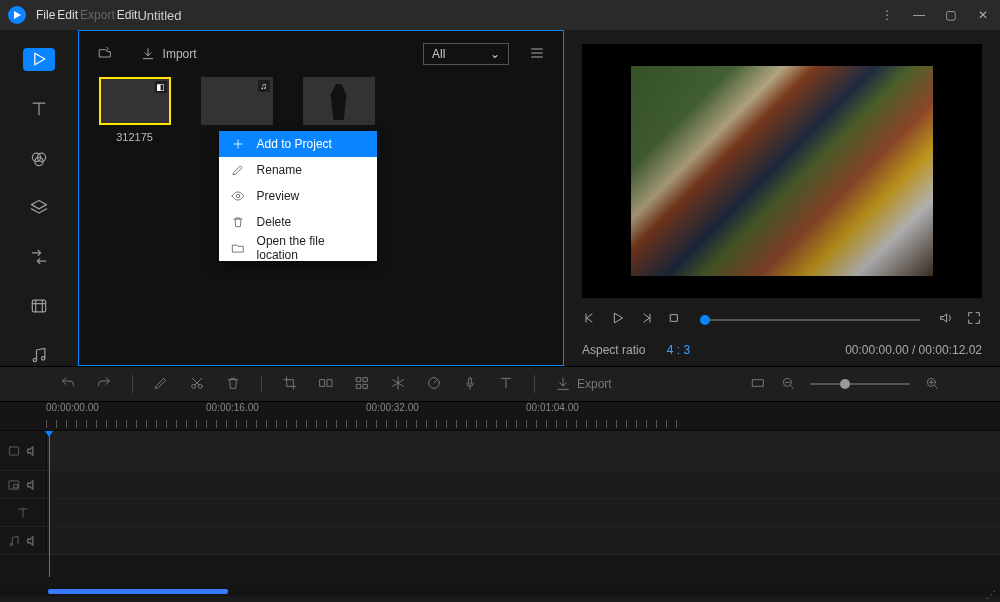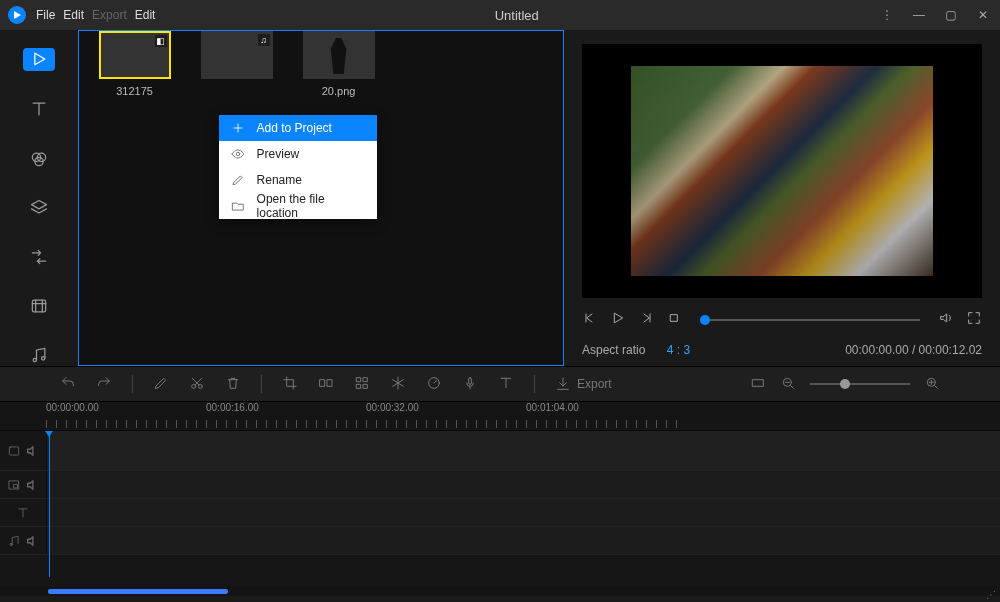--- a/index.html
+++ b/index.html
@@ -22,24 +22,24 @@
     padding: 0 8px;
   }
   .logo {
     width: 18px; height: 18px;
     border-radius: 50%;
     background: #0a84ff;
     display: flex; align-items: center; justify-content: center;
     margin-right: 10px;
   }
   .logo svg { width: 10px; height: 10px; }
-  .menu { display: flex; gap: 8px; font-size: 12px; }
+  .menu { display: flex; gap: 2px; font-size: 12px; }
   .menu span { color: #ddd; cursor: default; }
   .menu span.disabled { color: #666; }
-  .title { flex: 1; text-align: center; color: #ccc; font-size: 13px; }
+  .title { flex: 1; color: #ccc; font-size: 13px; }
   .win-controls { display: flex; gap: 14px; align-items: center; color: #aaa; }
   .win-controls span { width: 18px; text-align: center; }
 
   
   .main {
     display: flex;
     height: 336px;
   }
   .sidebar {
     width: 78px;
@@ -109,21 +109,21 @@
   }
   
   .img1 { background: linear-gradient(135deg,#7a4a2a 0%,#a06030 30%,#c28050 40%,#305030 60%,#203020 100%); }
   .img2 { background: radial-gradient(circle at 50% 60%, #d0b090 0 30%, #e5d5c5 35% 100%); }
   .img3 { background: linear-gradient(#f4a8d8,#f4a8d8); position:relative; }
   .img3::after { content:""; position:absolute; left:22px; top:6px; width:26px; height:36px; background:#111; clip-path: polygon(40% 0, 60% 0, 80% 30%, 70% 100%, 30% 100%, 20% 30%); }
 
   
   .ctx {
     position: absolute;
-    top: 84px; left: 140px;
+    top: 100px; left: 140px;
     width: 158px;
     background: #fff;
     color: #222;
     font-size: 12px;
     box-shadow: 0 4px 12px rgba(0,0,0,.4);
     z-index: 50;
   }
   .ctx .row {
     height: 26px;
     display: flex; align-items: center;
@@ -316,20 +316,43 @@
     <div class="tool">
       <svg viewBox="0 0 24 24">
           <path class="ico" d="M9 18V6l10-2v12"></path>
           <circle class="ico" cx="7" cy="18" r="2"></circle>
           <circle class="ico" cx="17" cy="16" r="2"></circle>
         </svg>
     </div>
   </div>
 
   <div class="media-panel">
+    <div class="media-toolbar">
+      <span style="color:#999">
+        <svg viewBox="0 0 24 24" width="16" height="16">
+            <path class="ico" d="M4 7h9l3 3h4v8H4z"></path>
+            <path class="ico" d="M14 3l3 3-3 3"></path>
+          </svg>
+      </span>
+      <div class="import-btn">
+        <svg viewBox="0 0 24 24" width="14" height="14">
+            <path class="ico" d="M12 3v12M7 10l5 5 5-5M4 20h16"></path>
+          </svg>
+        <span>Import</span>
+      </div>
+      <div class="filter-dd">
+        <span>All</span>
+        <span>⌄</span>
+      </div>
+      <span class="listview-toggle">
+        <svg viewBox="0 0 24 24" width="16" height="16">
+            <path class="ico" d="M4 6h16M4 12h16M4 18h16"></path>
+          </svg>
+      </span>
+    </div>
 
     <div class="thumbs">
       <div class="thumb selected">
         <div class="img img1">
           <span class="badge">◧</span>
         </div>
         <div class="caption">312175</div>
       </div>
       <div class="thumb">
         <div class="img img2">
@@ -345,30 +368,36 @@
 
     <div class="ctx">
       <div class="row hl">
         <svg viewBox="0 0 24 24">
             <path class="ico" d="M12 5v14M5 12h14"></path>
           </svg>
         <span>Add to Project</span>
       </div>
       <div class="row">
         <svg viewBox="0 0 24 24">
+            <path class="ico" d="M4 20l4-1 11-11-3-3L5 16z"></path>
+          </svg>
+        <span>Rename</span>
+      </div>
+      <div class="row">
+        <svg viewBox="0 0 24 24">
             <path class="ico" d="M2 12s4-7 10-7 10 7 10 7-4 7-10 7S2 12 2 12z"></path>
             <circle class="ico" cx="12" cy="12" r="3"></circle>
           </svg>
         <span>Preview</span>
       </div>
       <div class="row">
         <svg viewBox="0 0 24 24">
-            <path class="ico" d="M4 20l4-1 11-11-3-3L5 16z"></path>
-          </svg>
-        <span>Rename</span>
+            <path class="ico" d="M5 7h14M9 7V5h6v2M7 7l1 13h8l1-13"></path>
+          </svg>
+        <span>Delete</span>
       </div>
       <div class="row">
         <svg viewBox="0 0 24 24">
             <path class="ico" d="M3 7h7l2 2h9v10H3z"></path>
           </svg>
         <span>Open the file location</span>
       </div>
     </div>
   </div>
 

